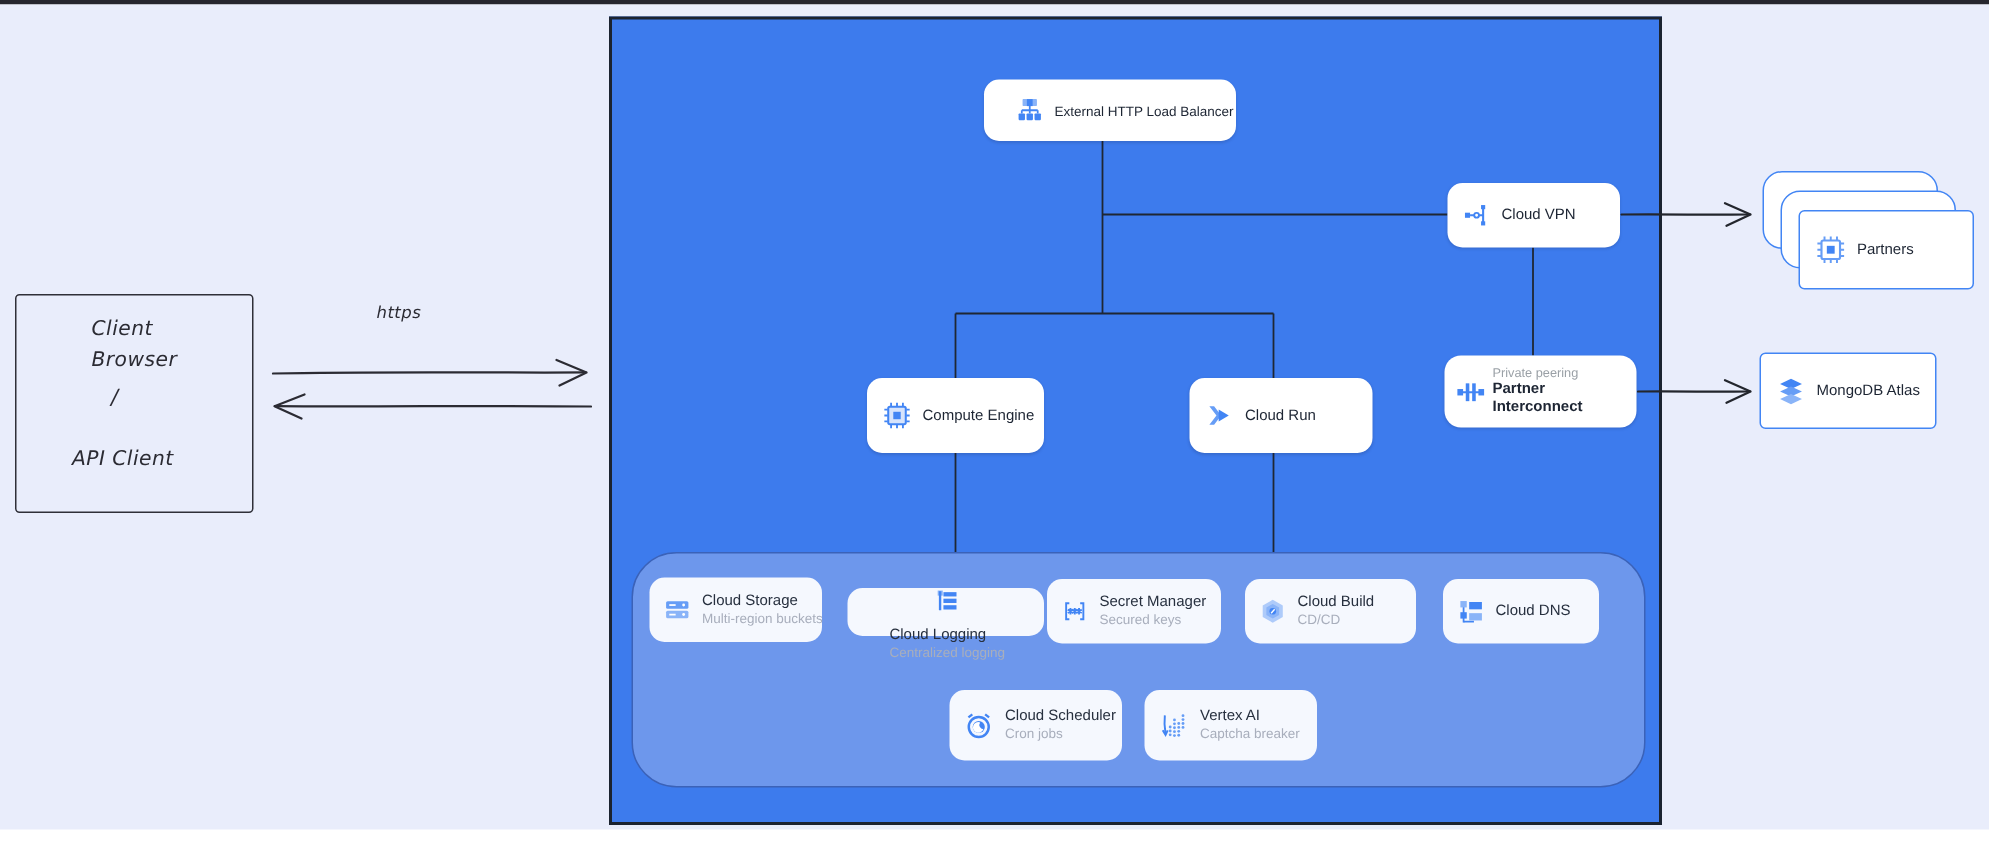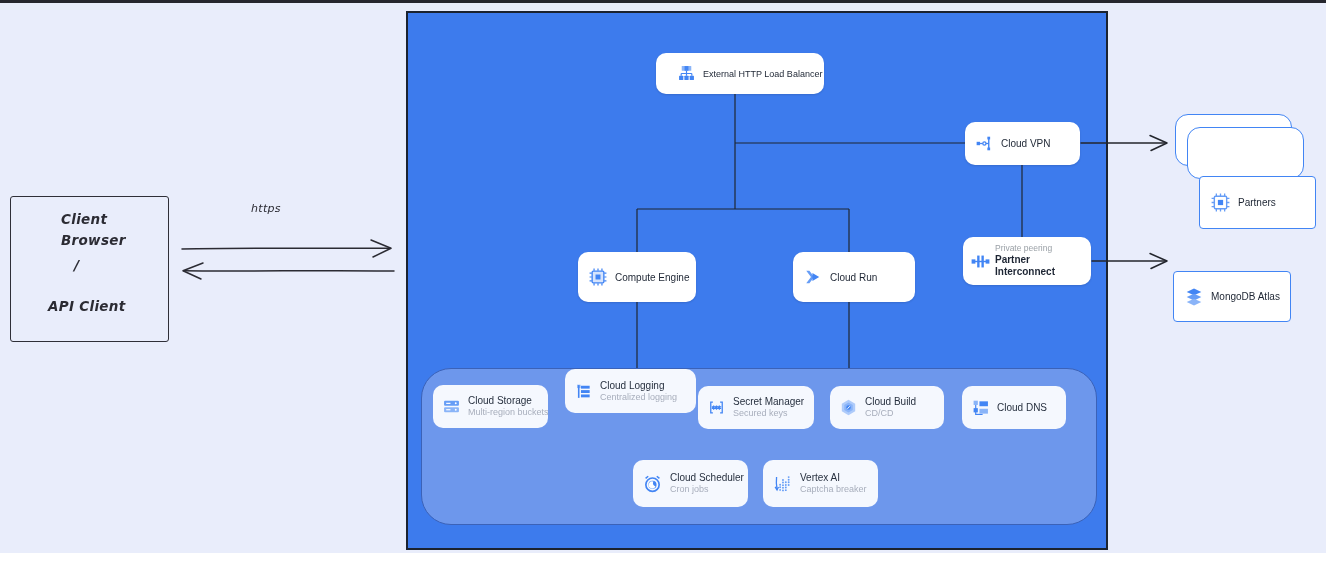--- a/index.html
+++ b/index.html
@@ -4,41 +4,41 @@
 <style>
   * { margin:0; padding:0; box-sizing:border-box; }
   body { font-family:"Liberation Sans", sans-serif; background:#ffffff; }
   .canvas { position:relative; width:1326px; height:562px; background:#ffffff; overflow:hidden; }
   .top-strip { position:absolute; left:0; top:0; width:1326px; height:3px; background:#26262e; }
   .bg { position:absolute; left:0; top:3px; width:1326px; height:550px; background:#e9edfb; }
 
   
   .hand { font-family:"DejaVu Sans", sans-serif; font-style:italic; color:#2b2b33; letter-spacing:.3px; }
   .client-box { position:absolute; left:10px; top:196px; width:159px; height:146px;
-                border:1.6px solid #2f2f38; border-radius:3px; background:transparent;font-weight:bold; }
+                border:1.6px solid #2f2f38; border-radius:3px; background:transparent; }
   .client-l1 { position:absolute; left:50px; top:12px; width:84px; font-size:13.5px; line-height:1.55; }
   .client-l2 { position:absolute; left:63px; top:60px; font-size:14px; }
   .client-l3 { position:absolute; left:37px; top:101px; font-size:13.5px; }
   .https-label { position:absolute; left:251px; top:202px; font-size:11px; }
 
   
   .gcp-box { position:absolute; left:406px; top:11px; width:702px; height:539px;
              background:#3d7bed; border:2px solid #1b2330; }
   .inner-box { position:absolute; left:421px; top:368px; width:676px; height:157px;
                background:#6d97ec; border:1.5px solid #3b62b8; border-radius:30px; }
 
   svg.connectors { position:absolute; left:0; top:0; width:1326px; height:562px; pointer-events:none; }
 
   
   .node { position:absolute; background:#ffffff; border-radius:10px; display:flex; align-items:center;
           gap:8px; padding:0 8px 0 11px; box-shadow:0 1px 2px rgba(20,35,70,.18); }
   .node-label { font-size:10px; color:#1d2533; white-space:nowrap; }
   .node-label.sm { font-size:9px; }
   .node.stacked-back { background:#ffffff; border:1.6px solid #4285f4; border-radius:13px; box-shadow:none; }
-  .node.bordered { border:1.6px solid #4285f4; border-radius:4px; box-shadow:none;margin-top:36px; }
+  .node.bordered { border:1.6px solid #4285f4; border-radius:4px; box-shadow:none; }
   .two-line { display:flex; flex-direction:column; line-height:1.25; }
   .peer-sub { font-size:8.5px; color:#9aa0a6; }
   .peer-main { font-size:10px; font-weight:700; color:#1d2533; }
 
   
   .svc { position:absolute; background:rgba(255,255,255,.93); border-radius:10px; display:flex;
          align-items:center; gap:8px; padding:0 8px 0 10px; }
   .svc-text { display:flex; flex-direction:column; line-height:1.3; }
   .svc-title { font-size:10px; color:#27303f; white-space:nowrap; }
   .svc-sub { font-size:9px; color:#a8aebc; white-space:nowrap; }
@@ -110,21 +110,21 @@
       <line x1="3.8" y1="8" x2="6.3" y2="8" stroke="#4285f4" stroke-width="1.2"></line>
       <circle cx="7.9" cy="8" r="1.5" fill="none" stroke="#4285f4" stroke-width="1.2"></circle>
       <line x1="9.4" y1="8" x2="12" y2="8" stroke="#4285f4" stroke-width="1.2"></line>
       <line x1="12" y1="3" x2="12" y2="13" stroke="#4285f4" stroke-width="1.3"></line>
       <rect x="10.7" y="1.6" width="2.6" height="2.6" fill="#4285f4"></rect>
       <rect x="10.7" y="11.8" width="2.6" height="2.6" fill="#4285f4"></rect>
     </svg>
     <span class="node-label">Cloud VPN</span>
   </div>
 
-  <div class="node" style="left:963px; top:237px; width:128px; height:48px; padding-left:8px; gap:5px;">
+  <div class="node" style="left:963px; top:237px; width:128px; height:48px; padding-left:8px; gap:5px;border-radius:11px;">
     <svg class="icon" width="19" height="19" viewBox="0 0 16 16">
       <line x1="1" y1="8" x2="15" y2="8" stroke="#4285f4" stroke-width="1.2"></line>
       <rect x="0.5" y="6.2" width="3.2" height="3.6" fill="#4285f4"></rect>
       <rect x="12.3" y="6.2" width="3.2" height="3.6" fill="#4285f4"></rect>
       <rect x="5.2" y="3" width="2" height="10" fill="#4285f4"></rect>
       <rect x="8.8" y="3" width="2" height="10" fill="#4285f4"></rect>
     </svg>
     <span class="two-line">
       <span class="peer-sub">Private peering</span>
       <span class="peer-main">Partner Interconnect</span>
@@ -182,21 +182,21 @@
       <circle cx="12" cy="5" r="0.9" fill="#ffffff"></circle>
       <rect x="3" y="10.5" width="4" height="1.1" fill="#ffffff"></rect>
       <circle cx="12" cy="11" r="0.9" fill="#ffffff"></circle>
     </svg>
     <span class="svc-text">
       <span class="svc-title">Cloud Storage</span>
       <span class="svc-sub">Multi-region buckets</span>
     </span>
   </div>
 
-  <div class="svc" style="left:565px; top:369px; width:131px; height:44px;">
+  <div class="svc" style="left:565px; top:392px; width:131px; height:32px;flex-direction:column;">
     <svg class="icon" width="17" height="17" viewBox="0 0 16 16">
       <rect x="2" y="1.6" width="3.2" height="3.2" fill="#8ab4f8"></rect>
       <line x1="3.5" y1="2" x2="3.5" y2="14" stroke="#4285f4" stroke-width="1.5"></line>
       <rect x="5.6" y="2.6" width="8.2" height="2.7" fill="#4285f4"></rect>
       <rect x="5.6" y="6.7" width="8.2" height="2.7" fill="#4285f4"></rect>
       <rect x="5.6" y="10.8" width="8.2" height="2.7" fill="#4285f4"></rect>
     </svg>
     <span class="svc-text">
       <span class="svc-title">Cloud Logging</span>
       <span class="svc-sub">Centralized logging</span>

